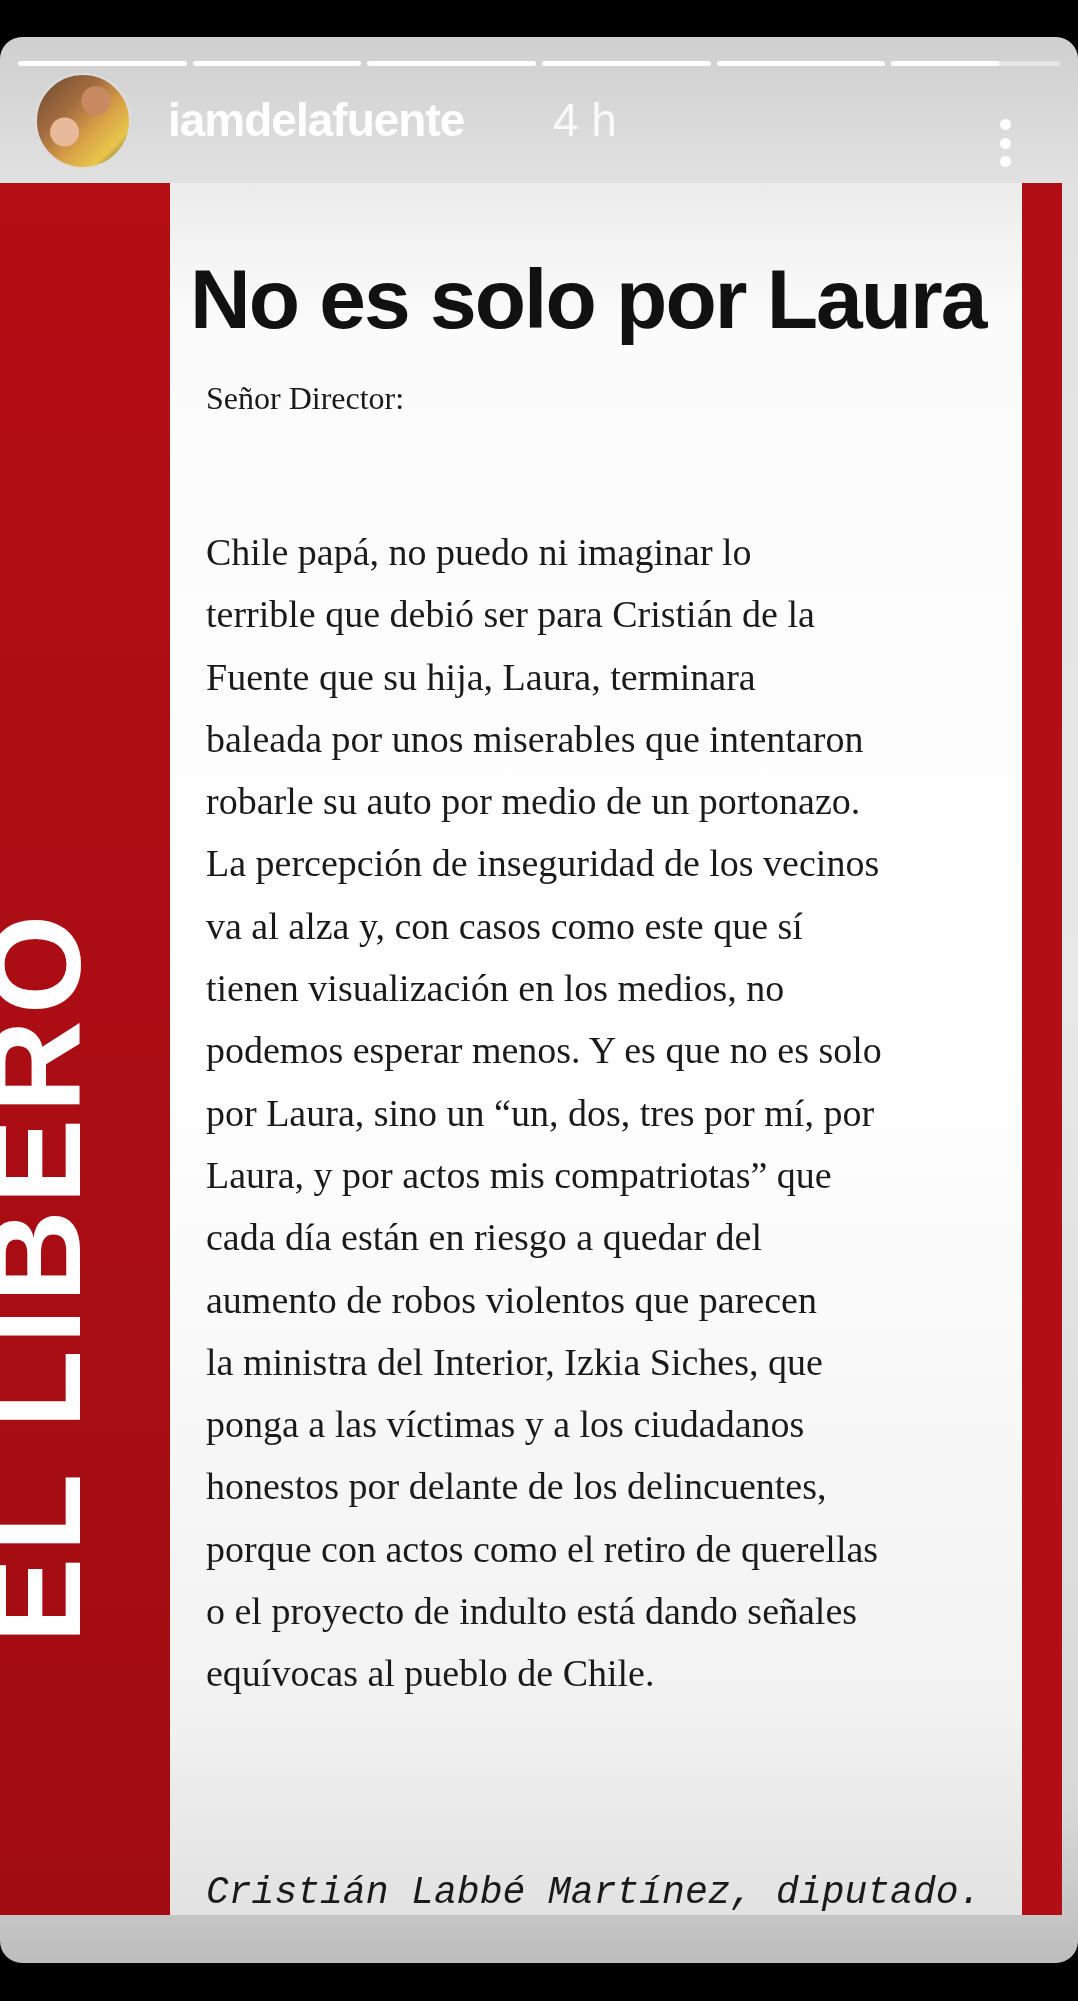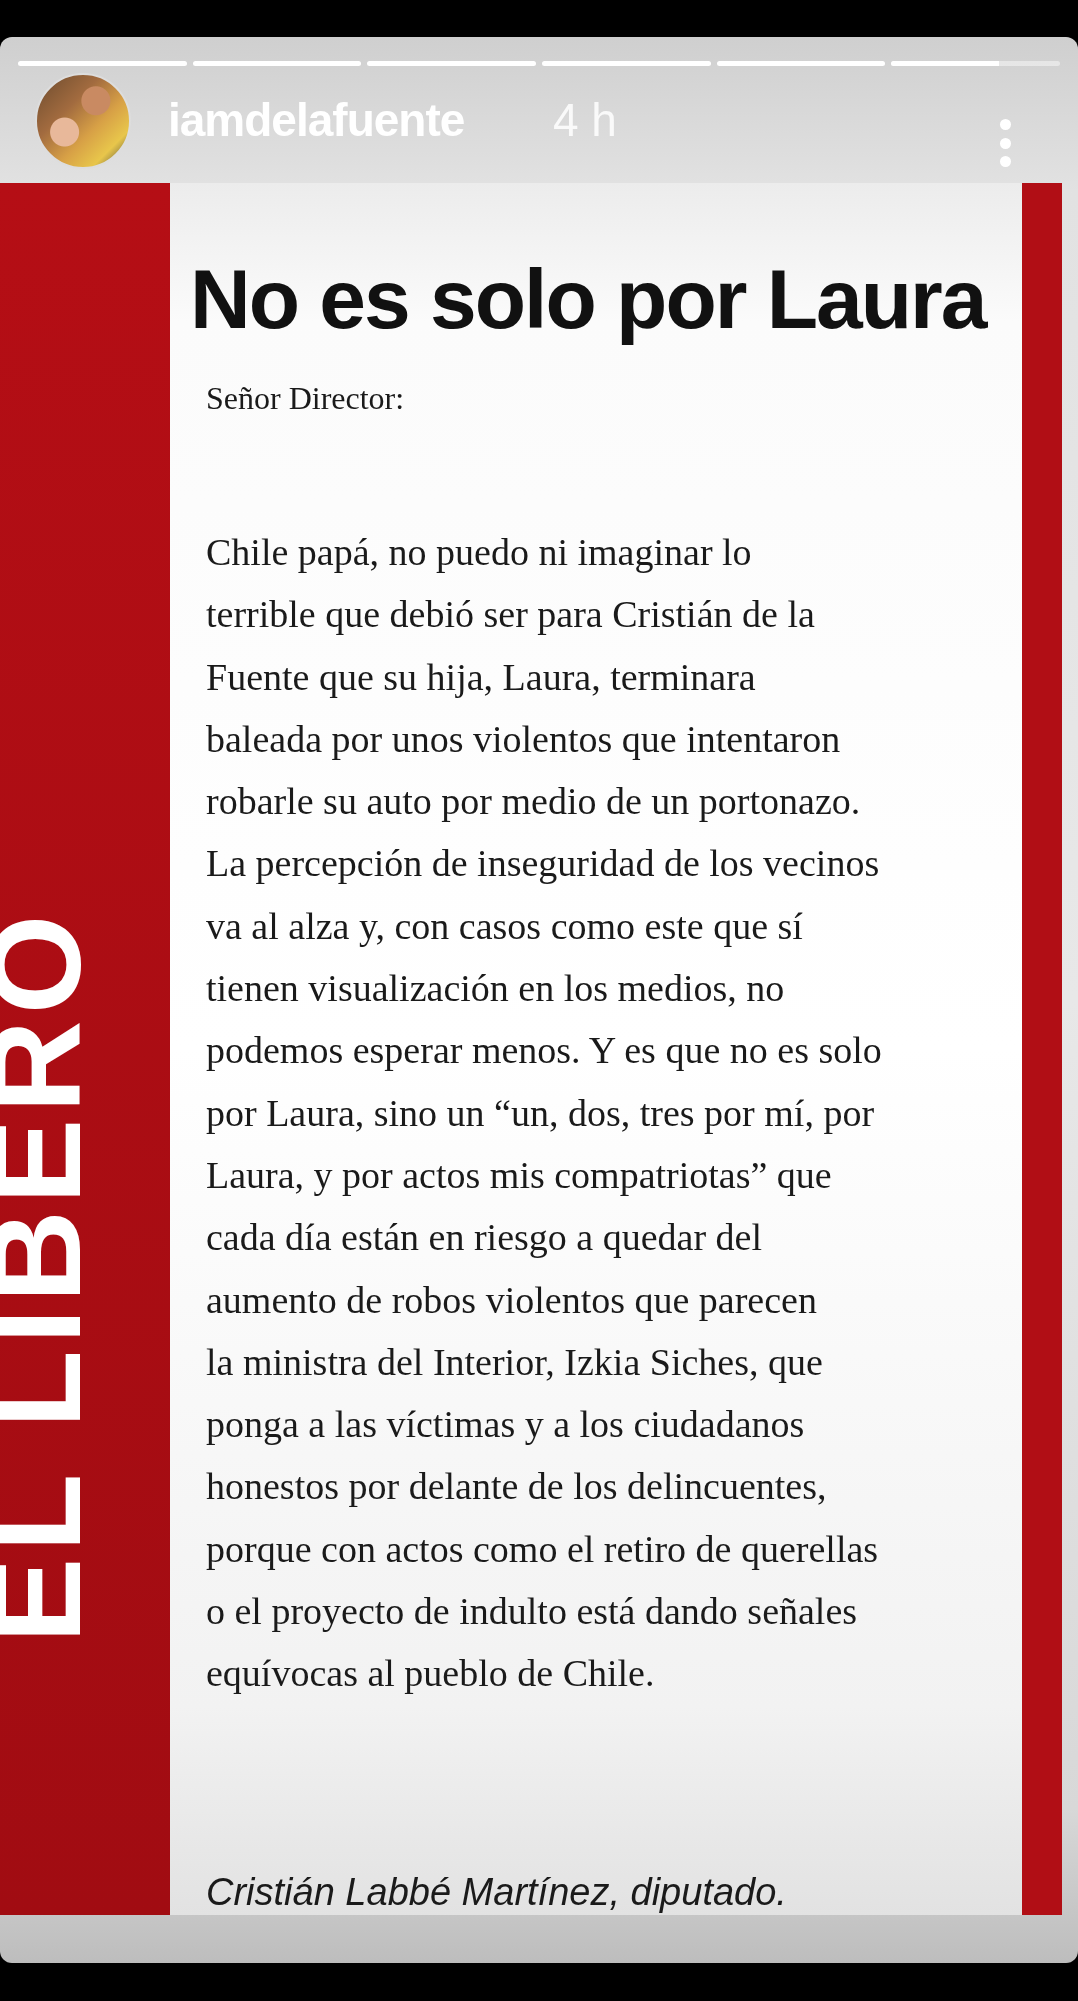--- a/index.html
+++ b/index.html
@@ -1,19 +1,19 @@
 <!DOCTYPE html>
 <html><head>
   <meta charset="utf-8">
   <style>
     html, body { margin:0; padding:0; }
     body { width:1078px; height:2001px; background:#000; position:relative; overflow:hidden; font-family:"Liberation Sans", sans-serif; }
     .story {
       position:absolute; left:0; top:37px; width:1078px; height:1926px;
-      border-radius:12px; overflow:hidden;
+      border-radius:22px; overflow:hidden;
       background:linear-gradient(#cfcfcf 0%, #e2e2e2 8%, #e8e8e8 50%, #d8d8d8 92%, #bdbdbd 100%);
     }
     .progress { position:absolute; left:18px; top:24px; right:18px; height:5px; display:flex; gap:6px; }
     .seg { flex:1; background:rgba(255,255,255,0.45); border-radius:3px; overflow:hidden; }
     .seg .fill { height:100%; background:#fff; }
     .avatar {
       position:absolute; left:35px; top:36px; width:96px; height:96px; border-radius:50%;
       background:
         radial-gradient(circle at 30% 62%, #e8b89a 0 14px, transparent 15px),
         radial-gradient(circle at 64% 28%, #c98a62 0 14px, transparent 15px),
@@ -34,21 +34,21 @@
     }
     .band-right { position:absolute; right:0; top:0; width:40px; height:100%; background:#b10e15; }
     .paper {
       position:absolute; left:170px; top:0; width:852px; height:100%;
       background:linear-gradient(#ececec 0%, #fbfbfb 8%, #ffffff 50%, #f2f2f2 88%, #e2e2e2 100%);
     }
     .title { position:absolute; left:20px; top:68px; font-size:84px; font-weight:bold; color:#111; letter-spacing:-2px; white-space:nowrap; }
     .salutation { position:absolute; left:36px; top:197px; font-family:"Liberation Serif", serif; font-size:32px; color:#1a1a1a; }
     .body-text { position:absolute; left:36px; top:338px; width:800px; font-family:"Liberation Serif", serif; font-size:38px; line-height:62.3px; color:#1a1a1a; }
     .body-text div { white-space:nowrap; }
-    .signature { position:absolute; left:36px; top:1688px; font-family:Liberation Sans, sans-serif; font-style:italic; font-size:38px; color:#1a1a1a; white-space:nowrap; }
+    .signature { position:absolute; left:36px; top:1688px; font-family:Liberation Mono, monospace; font-style:italic; font-size:38px; color:#1a1a1a; white-space:nowrap; }
   </style>
 </head>
 <body>
 
 <div class="story">
   <div class="progress">
     <div class="seg">
         <div class="fill" style="width: 100%;"></div>
       </div>
     <div class="seg">
@@ -81,21 +81,21 @@
     <div class="band-left">
       <div class="band-logo">EL LIBERO</div>
     </div>
     <div class="paper">
       <div class="title">No es solo por Laura</div>
       <div class="salutation">Señor Director:</div>
       <div class="body-text">
         <div>Chile papá, no puedo ni imaginar lo</div>
         <div>terrible que debió ser para Cristián de la</div>
         <div>Fuente que su hija, Laura, terminara</div>
-        <div>baleada por unos violentos que intentaron</div>
+        <div>baleada por unos miserables que intentaron</div>
         <div>robarle su auto por medio de un portonazo.</div>
         <div>La percepción de inseguridad de los vecinos</div>
         <div>va al alza y, con casos como este que sí</div>
         <div>tienen visualización en los medios, no</div>
         <div>podemos esperar menos. Y es que no es solo</div>
         <div>por Laura, sino un “un, dos, tres por mí, por</div>
         <div>Laura, y por actos mis compatriotas” que</div>
         <div>cada día están en riesgo a quedar del</div>
         <div>aumento de robos violentos que parecen</div>
         <div>la ministra del Interior, Izkia Siches, que</div>

